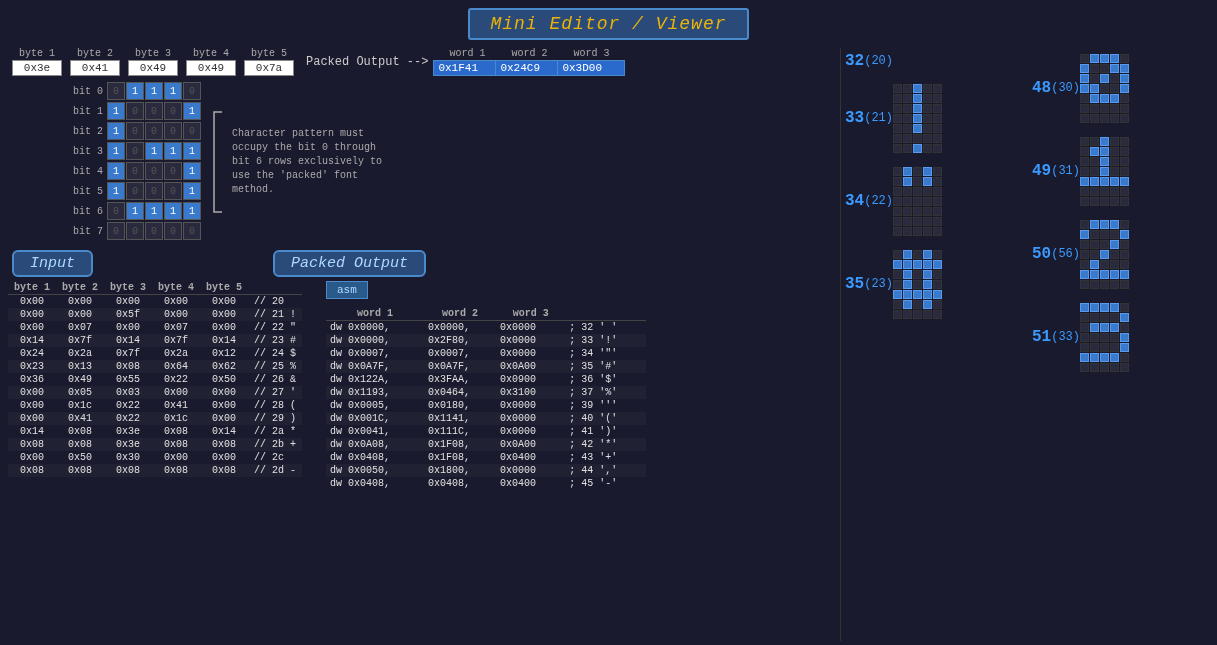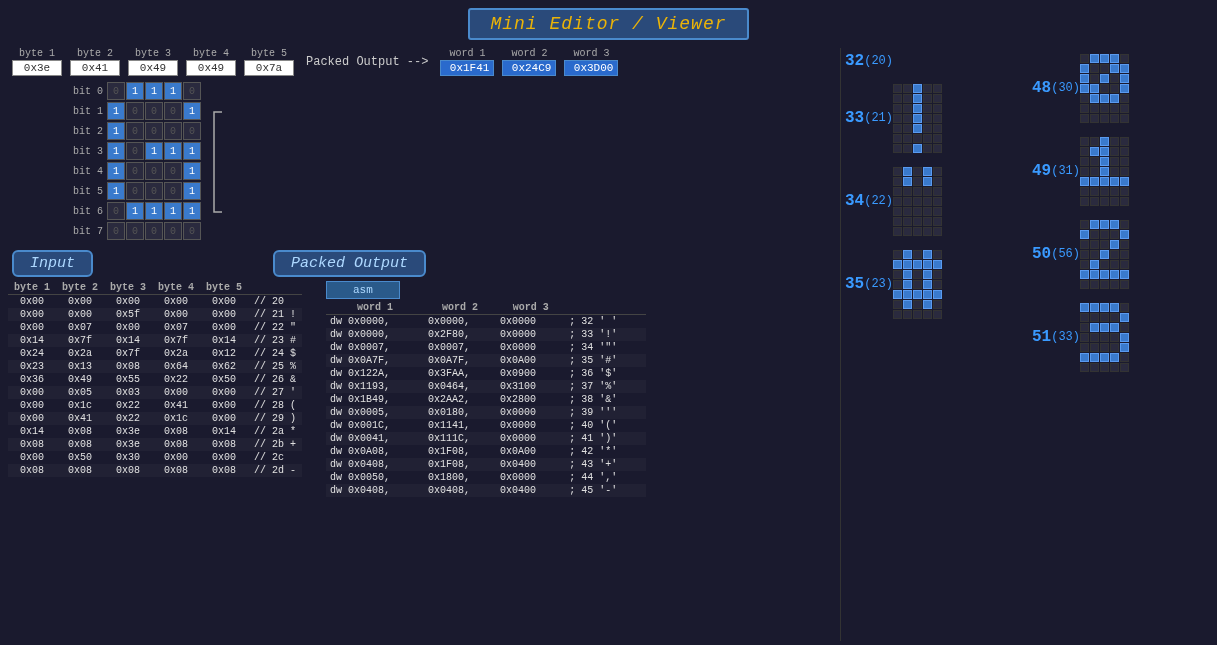--- a/index.html
+++ b/index.html
@@ -97,22 +97,22 @@
       font-size: 10px;
       color: #aaa;
       margin-bottom: 1px;
     }
     .word-value {
       background: #2a6acc;
       color: white;
       border: 1px solid #4a8acc;
       padding: 1px 4px;
       font-size: 11px;
-      width: 54px;
-      text-align: right;
+      width: 68px;
+      text-align: left;
     }
 
     
     .middle-area {
       display: flex;
       margin-top: 4px;
     }
 
     
     .bit-grid-section {
@@ -224,26 +224,26 @@
 
     
     .output-area {
       width: 320px;
       display: flex;
       flex-direction: column;
     }
     .asm-tab {
       background: #2a5a8a;
       border: 1px solid #4a8acc;
-      padding: 2px 26px;
+      padding: 2px 10px;
       font-size: 11px;
       color: #add8ff;
       display: inline-block;
       width: fit-content;
-      margin-bottom: 2px;
+      margin-bottom: 8px;
     }
     .output-table {
       border-collapse: collapse;
       font-size: 10px;
     }
     .output-table th {
       color: #aaa;
       padding: 1px 6px;
       text-align: center;
       border-bottom: 1px solid #444;
@@ -419,20 +419,21 @@
               <div class="bit-cell off">0</div>
               <div class="bit-cell off">0</div>
               <div class="bit-cell off">0</div>
               <div class="bit-cell off">0</div>
             </div>
           </div>
         <div class="bracket-area">
           <svg class="bracket-svg" width="14" height="110">
             <path d="M12,5 L4,5 L4,105 L12,105" stroke="#aaa" stroke-width="1.5" fill="none"></path>
           </svg>
+          <span class="bracket-text">Character pattern must occupy the bit 0 through bit 6 rows exclusively to use the 'packed' font method.</span>
         </div>
       </div>
 
       <div class="section-labels-row">
         <div class="section-label-box">Input</div>
         <div class="section-label-box" style="margin-left:180px;">Packed Output</div>
       </div>
 
       <div class="tables-section">
 
@@ -607,26 +608,20 @@
                   <td>0x0900</td>
                   <td class="out-comment">; 36 '$'</td>
                 </tr>
                 <tr>
                   <td>dw 0x1193,</td>
                   <td>0x0464,</td>
                   <td>0x3100</td>
                   <td class="out-comment">; 37 '%'</td>
                 </tr>
                 <tr>
-                  <td>dw 0x1B49,</td>
-                  <td>0x2AA2,</td>
-                  <td>0x2800</td>
-                  <td class="out-comment">; 38 '&amp;'</td>
-                </tr>
-                <tr>
                   <td>dw 0x0005,</td>
                   <td>0x0180,</td>
                   <td>0x0000</td>
                   <td class="out-comment">; 39 '''</td>
                 </tr>
                 <tr>
                   <td>dw 0x001C,</td>
                   <td>0x1141,</td>
                   <td>0x0000</td>
                   <td class="out-comment">; 40 '('</td>

